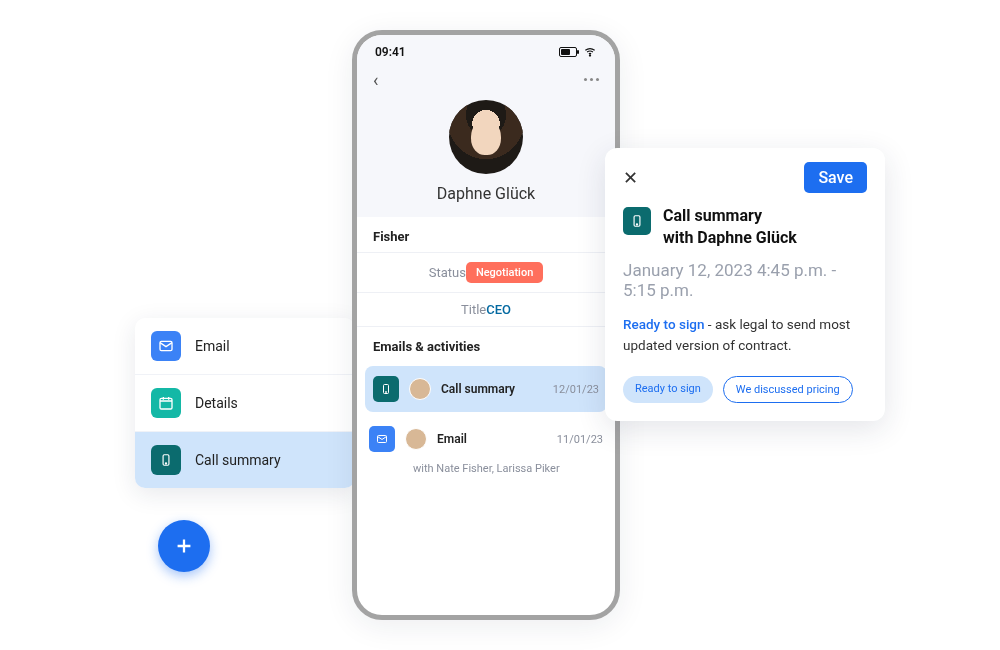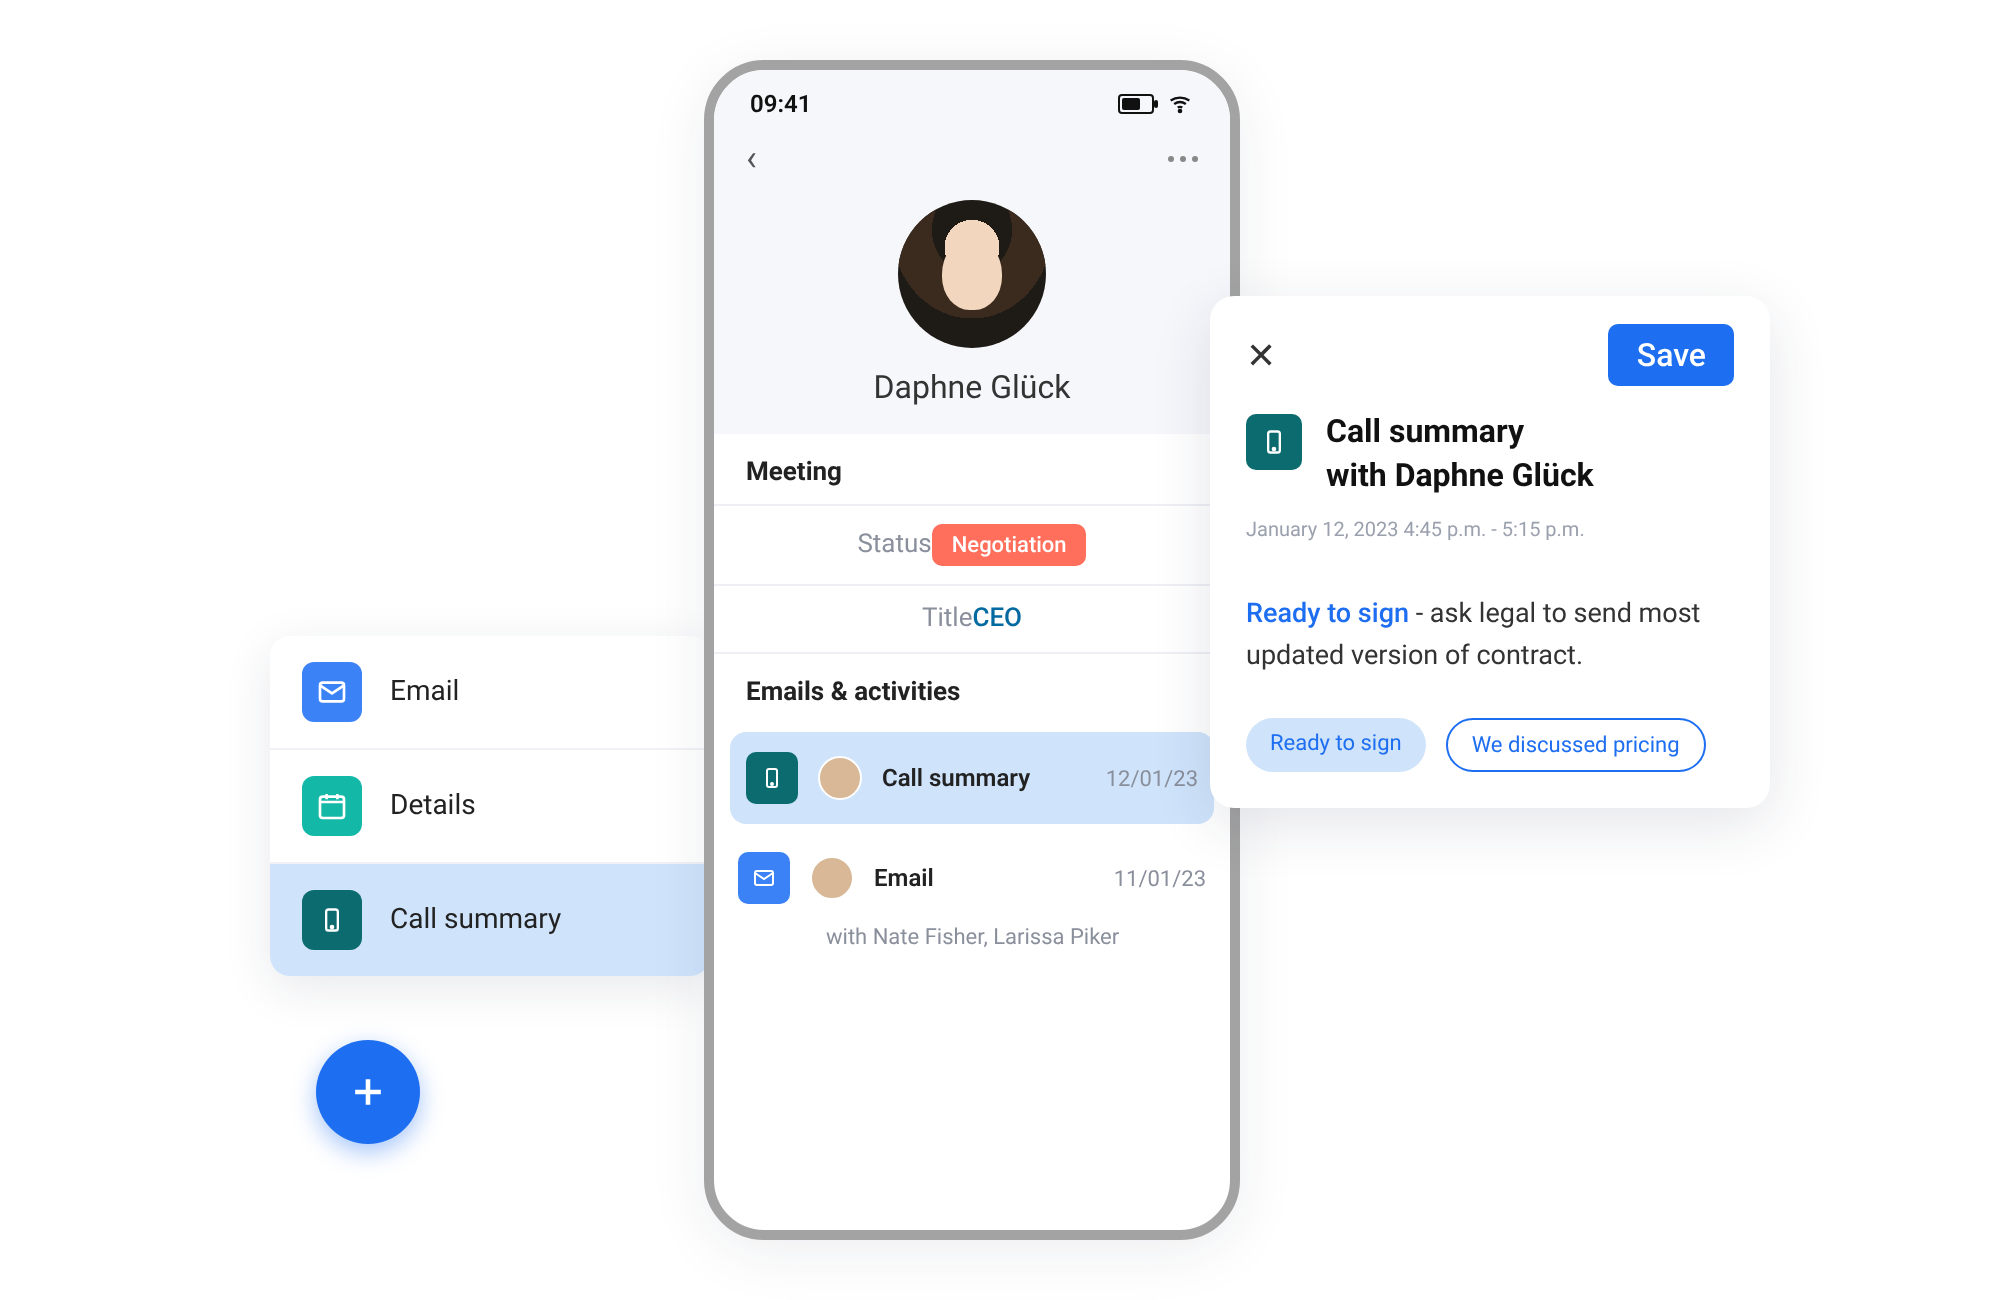--- a/index.html
+++ b/index.html
@@ -84,21 +84,21 @@
     border-radius:12px;
     box-shadow: 0 8px 30px rgba(30,40,70,0.12);
     padding: 14px 18px 18px;
   }
   .summary-top { display:flex; justify-content:space-between; align-items:center; margin-bottom:12px; }
   .close-x { font-size:18px; color:#333; }
   .savebtn { background:#1d6ef0; color:#fff; border:none; border-radius:5px; padding:6px 14px; font-size:16px; font-weight:500; }
   .summary-head { display:flex; gap:12px; align-items:flex-start; margin-bottom:12px; }
   .sh-icon { width:28px; height:28px; border-radius:5px; background:#0b6b6e; display:flex; align-items:center; justify-content:center; flex-shrink:0; margin-top:2px;}
   .sh-title { font-size:16px; font-weight:700; color:#111; line-height:1.35; }
-  .summary-date { font-size:10px; color:#9aa0ad; margin-bottom:26px; }
+  .summary-date { font-size:17px; color:#9aa0ad; margin-bottom:14px; }
   .summary-body { font-size:13.5px; line-height:1.55; color:#333; margin-bottom:20px; }
   .summary-body .hl { color:#1d6ef0; font-weight:500; }
   .tags { display:flex; gap:10px; }
   .tag { font-size:11px; padding:6px 12px; border-radius:16px; }
   .tag.filled { background:#cfe4fb; color:#1d6ef0; }
   .tag.outline { border:1px solid #1d6ef0; color:#1d6ef0; background:#fff; }
 
   svg { display:block; }
 </style>
 </head>
@@ -162,21 +162,21 @@
       </div>
   </div>
   <div class="profile">
     <div class="avatar">
       <div class="hair"></div>
         <div class="face"></div>
     </div>
     <div class="name">Daphne Glück</div>
   </div>
 
-  <div class="sect-title">Meeting</div>
+  <div class="sect-title">Fisher</div>
   <div class="detail-row">
     <span class="lbl">Status</span>
     <span class="badge-neg">Negotiation</span>
   </div>
   <div class="detail-row">
     <span class="lbl">Title</span>
     <span class="val">CEO</span>
   </div>
 
   <div class="activities">

